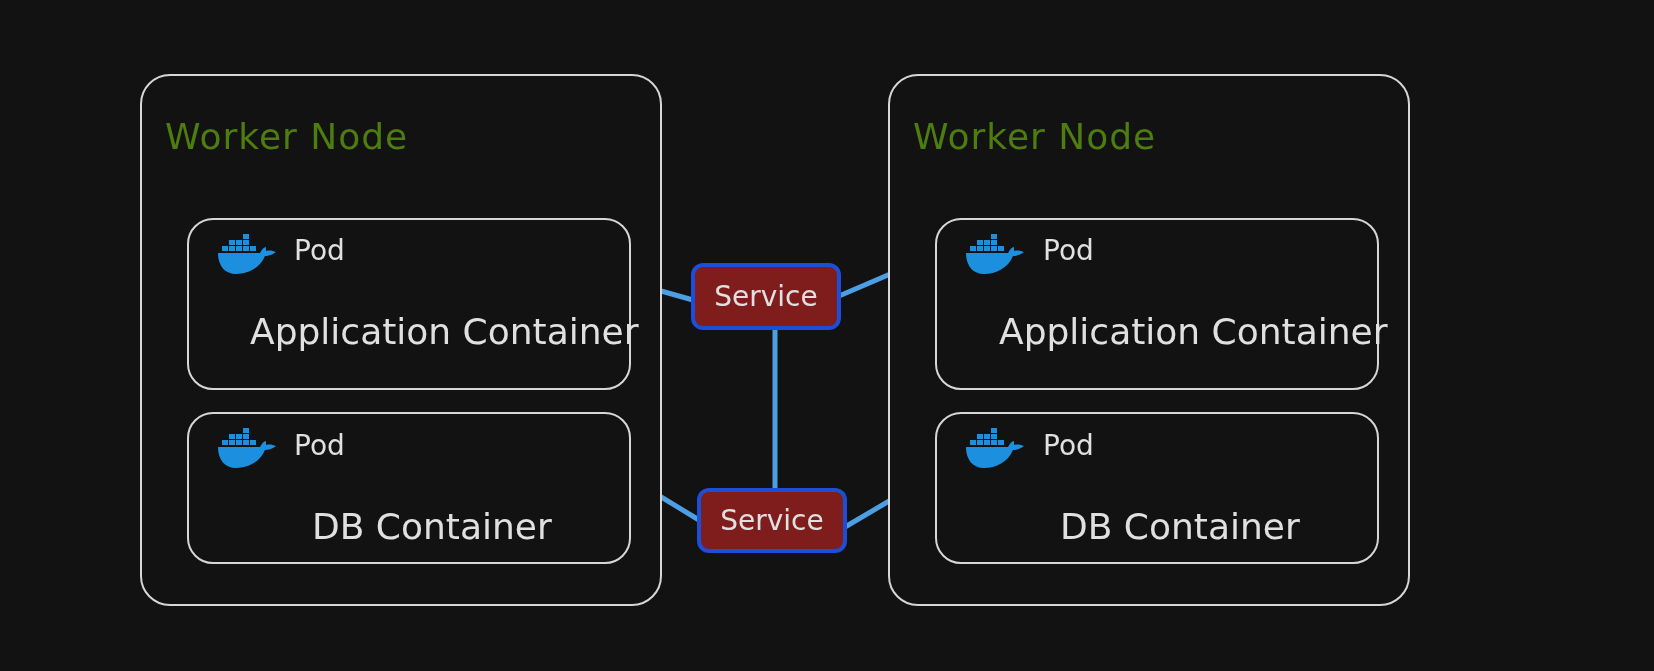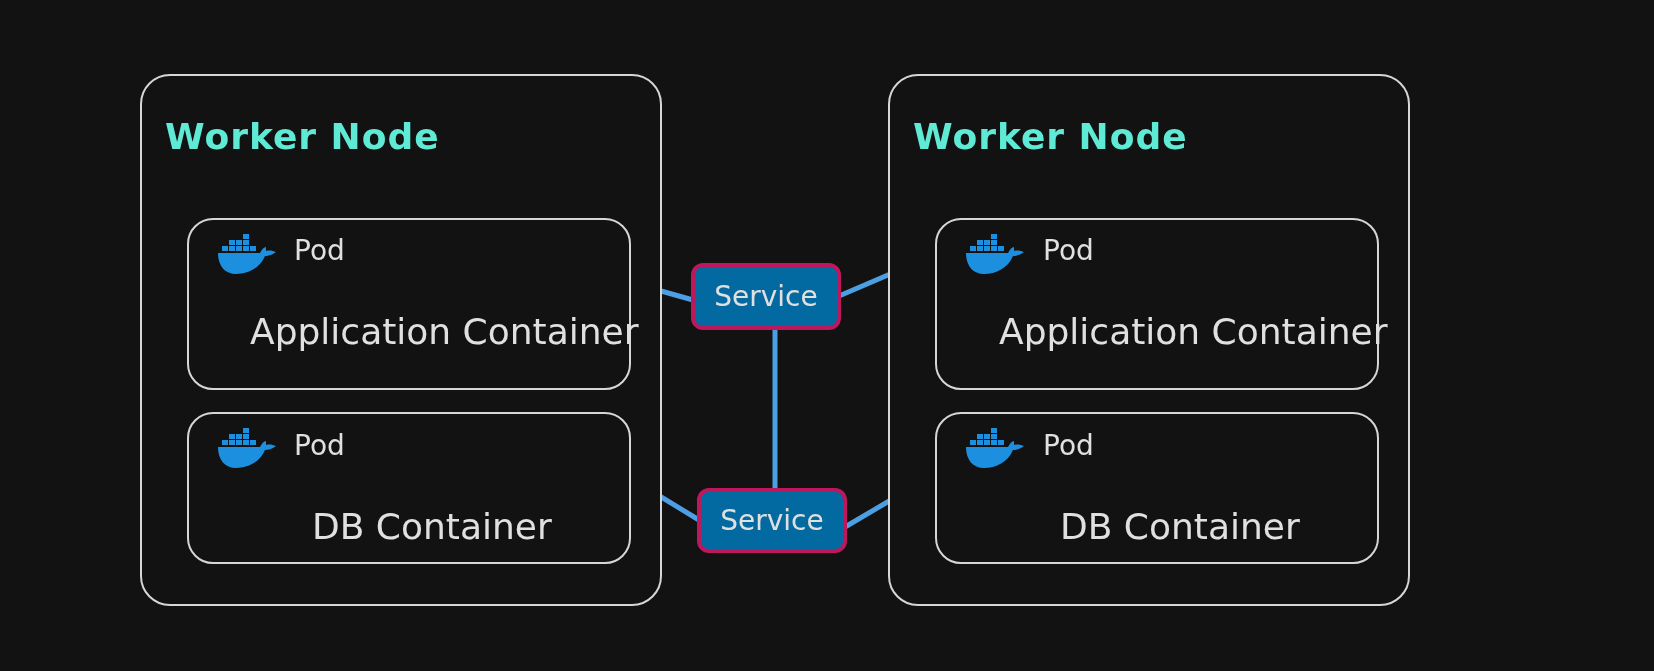--- a/index.html
+++ b/index.html
@@ -1,25 +1,25 @@
 <!DOCTYPE html>
 <html><head>
 <meta charset="utf-8">
 <style>
   html, body { margin: 0; padding: 0; background: #121212; }
   body { width: 1654px; height: 671px; position: relative; overflow: hidden;
          font-family: "DejaVu Sans", sans-serif; color: #dcdcdc; }
   .box { position: absolute; box-sizing: border-box; border: 2px solid #d6d6d6; background: #121212; }
   .node { border-radius: 30px; }
   .pod { border-radius: 26px; }
-  .title { position: absolute; font-size: 36px; letter-spacing: 1px; color: #5eead4; font-weight: bold; }
+  .title { position: absolute; font-size: 36px; letter-spacing: 1px; color: #4d7c0f; }
   .pod-label { position: absolute; font-size: 28px; color: #e0e0e0; text-align: right; }
   .container-label { position: absolute; font-size: 36px; color: #e0e0e0; white-space: nowrap; }
-  .service { position: absolute; box-sizing: border-box; border: 4px solid #be185d; border-radius: 12px;
-             background: #0369a1; display: flex; align-items: center; justify-content: center;
+  .service { position: absolute; box-sizing: border-box; border: 4px solid #1d4ed8; border-radius: 12px;
+             background: #7f1d1d; display: flex; align-items: center; justify-content: center;
              font-size: 28px; color: #e0e0e0; }
   .whale { position: absolute; width: 62px; height: 46px; }
   svg.links { position: absolute; left: 0; top: 0; }
 </style>
 </head>
 <body>
 
 <svg class="links" width="1654" height="671">
   <g stroke="#4c9fe3" stroke-width="5" stroke-linecap="round" fill="none">
     <line x1="629" y1="282" x2="693" y2="300"></line>

